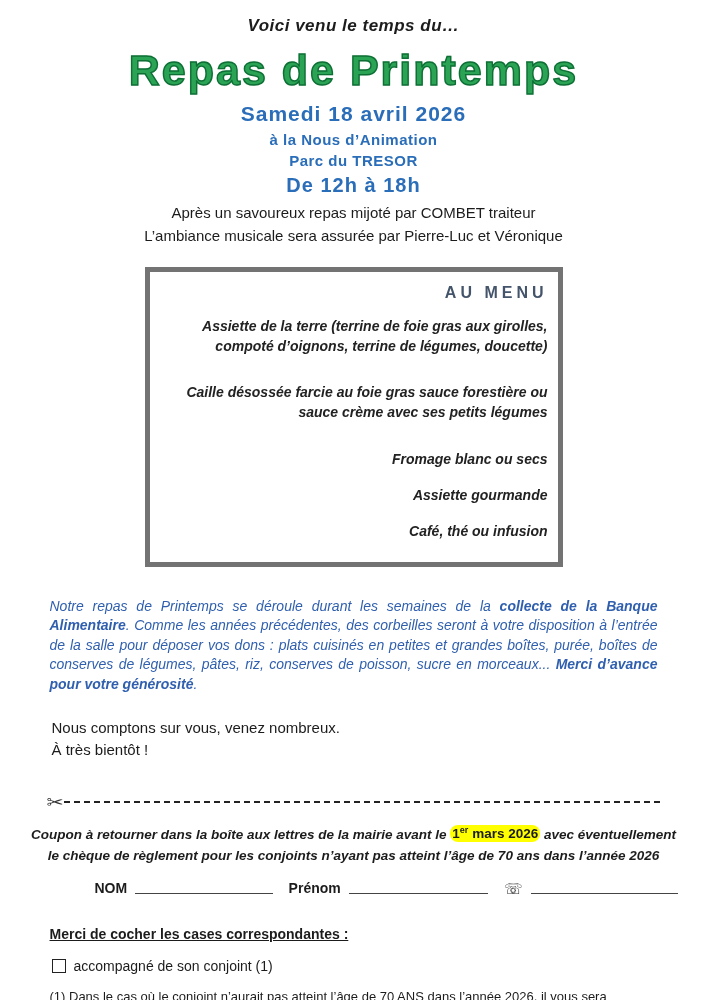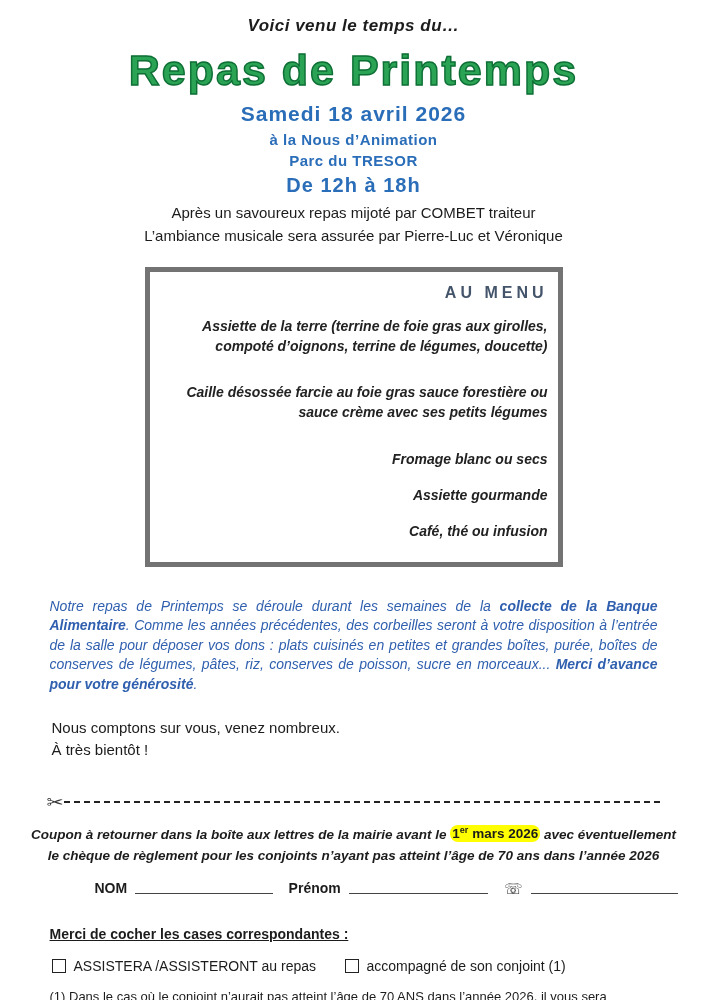--- a/index.html
+++ b/index.html
@@ -106,24 +106,20 @@
     <span class="fill f-nom"></span>
     <span class="lbl-prenom">Prénom</span>
     <span class="fill f-prenom"></span>
     <span class="phone">☏</span>
     <span class="fill f-phone"></span>
   </div>
 
   <div class="instruction">Merci de cocher les cases correspondantes :</div>
 
   <div class="cb-row">
-    <div class="cb-item w1">
-      <span class="cb-box"></span>
-      <span>ASSISTERA /ASSISTERONT au repas</span>
-    </div>
     <div class="cb-item">
       <span class="cb-box"></span>
       <span>accompagné de son conjoint (1)</span>
     </div>
   </div>
 
   <p class="note">(1) Dans le cas où le conjoint n’aurait pas atteint l’âge de 70 ANS dans l’année 2026, il vous sera demandé une participation financière de 25 euros à régler par chèque à l’ordre du TRESOR PUBLIC.</p>
 
 </div>
 

